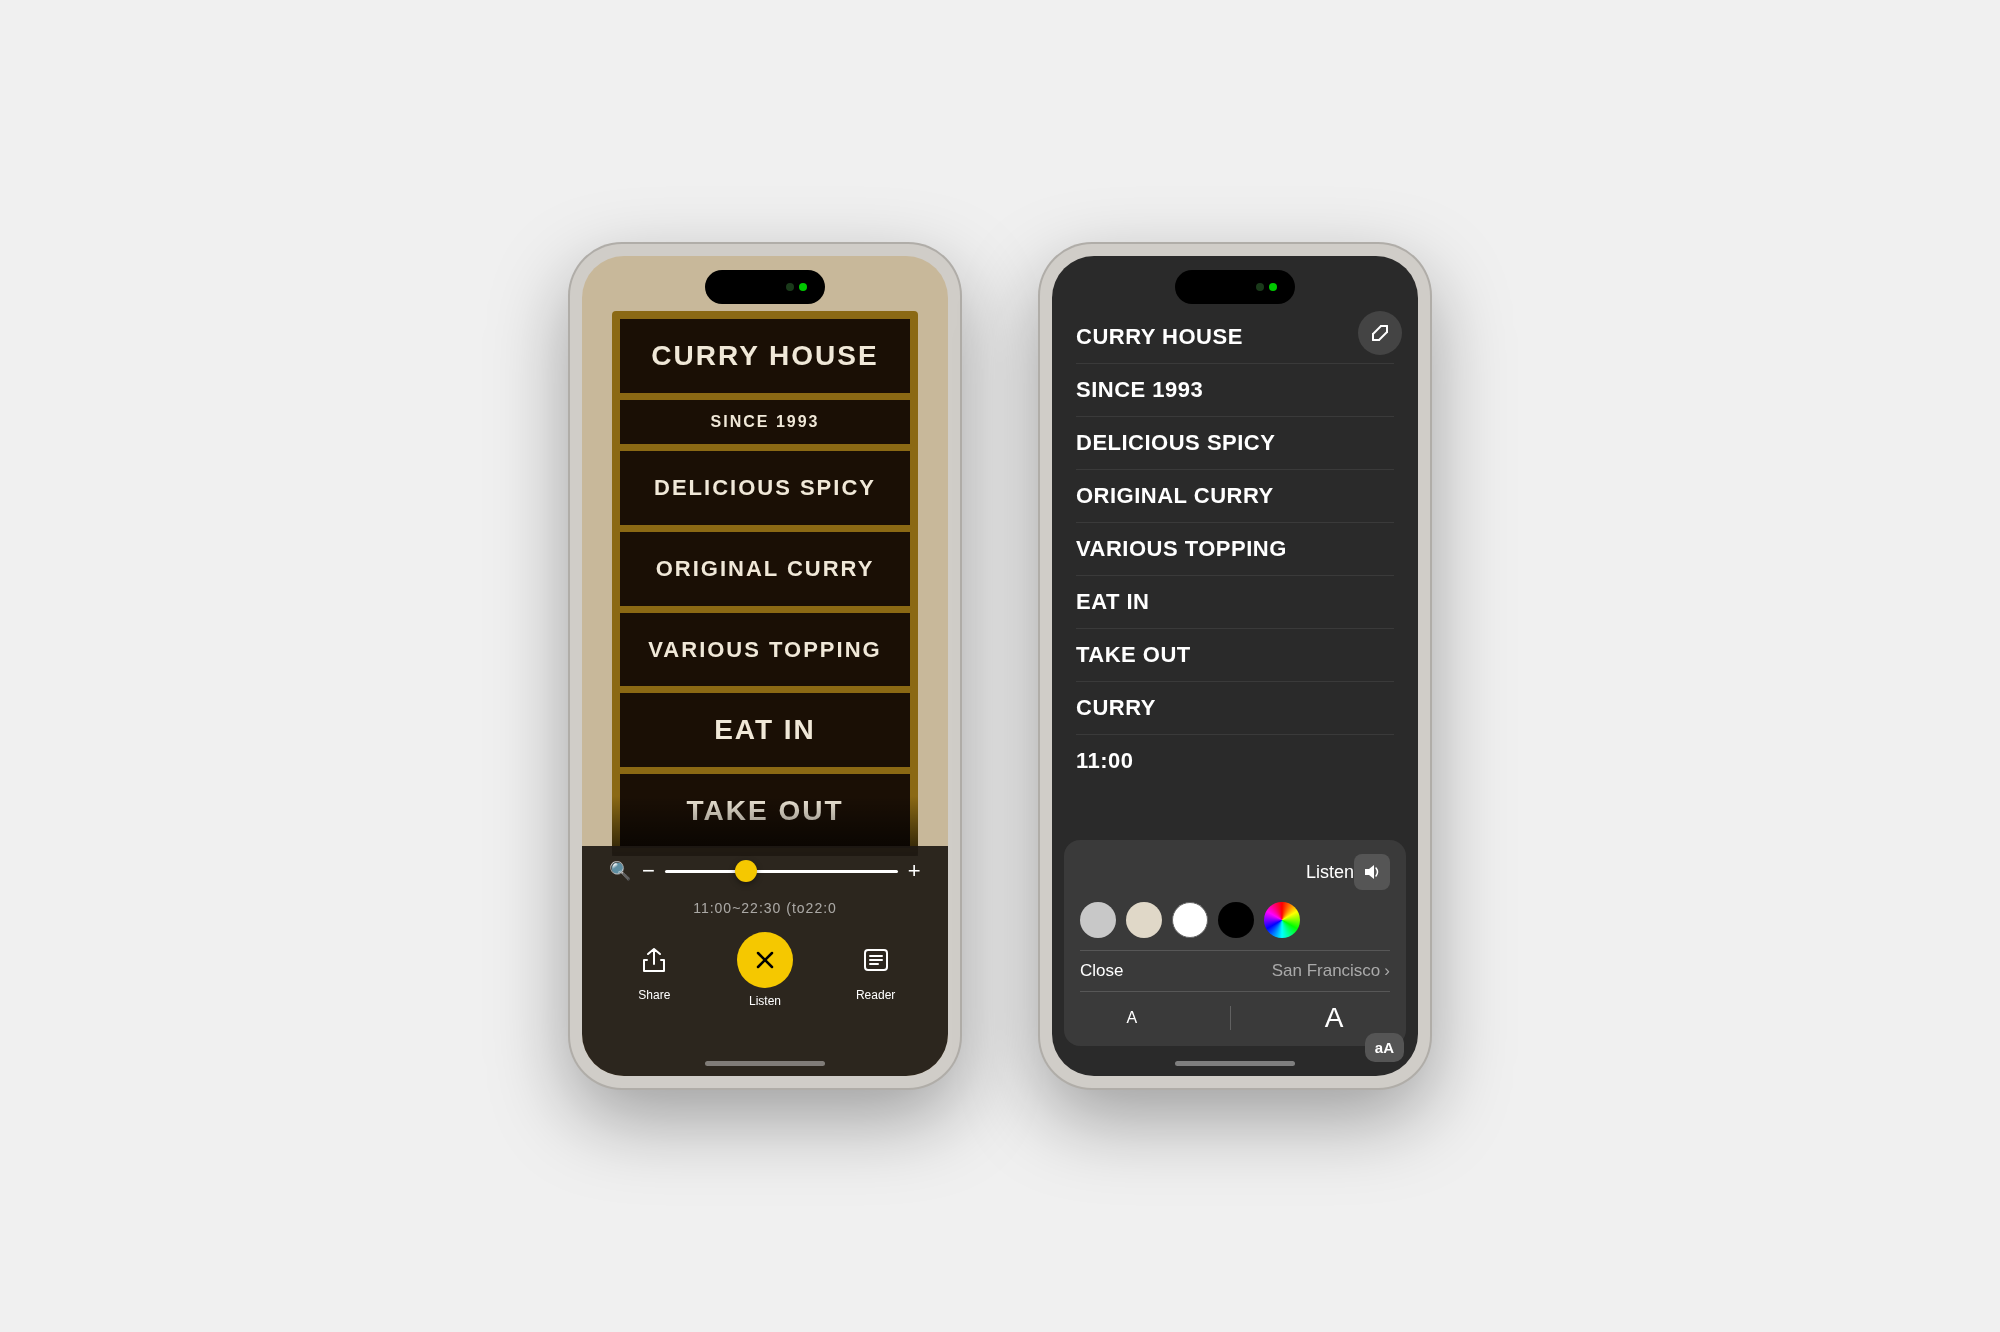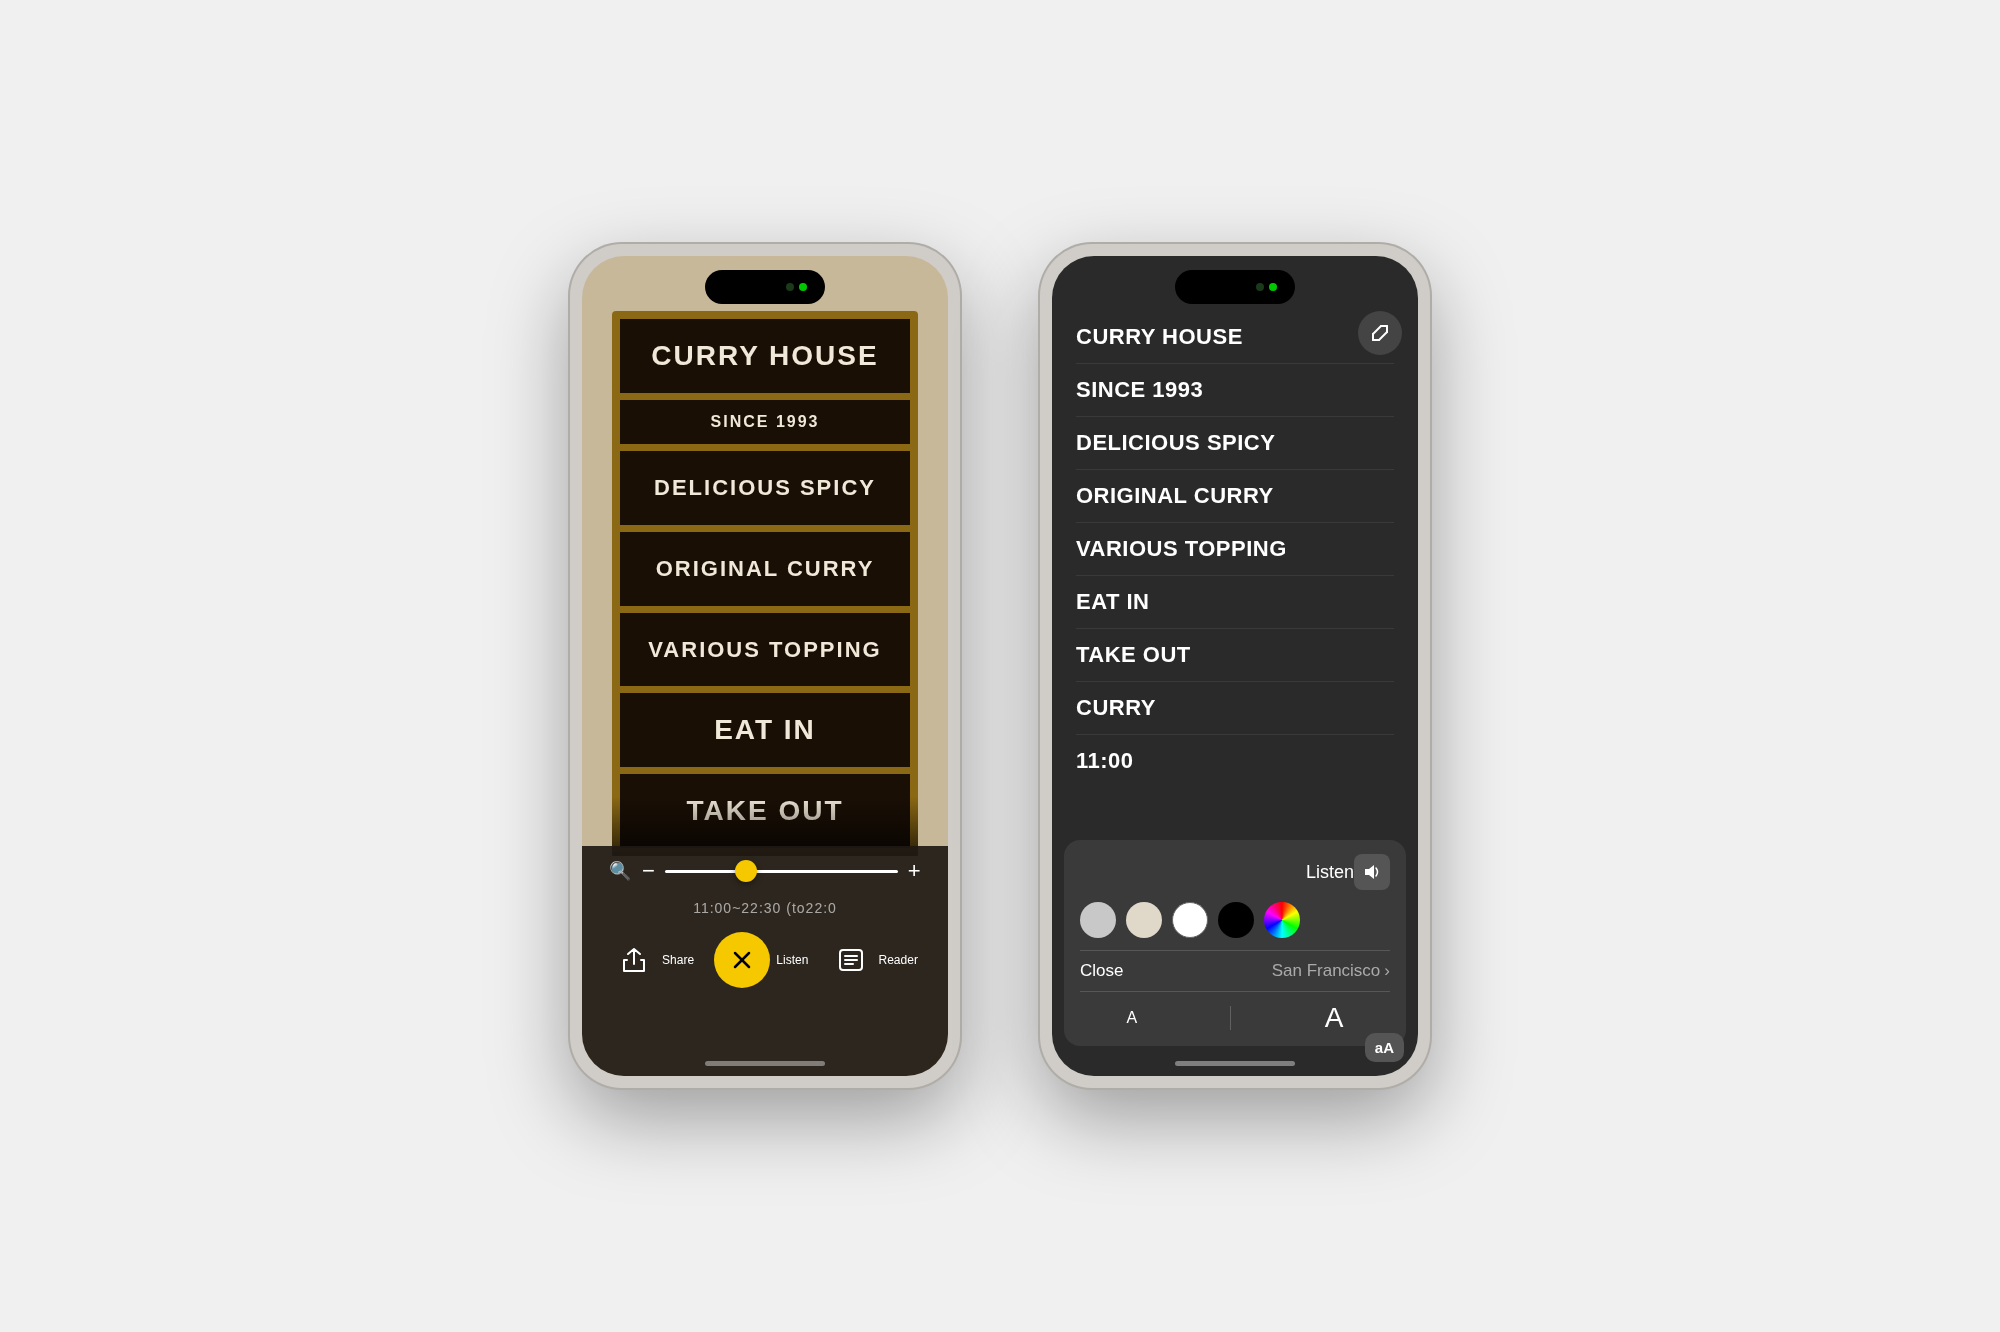--- a/index.html
+++ b/index.html
@@ -160,21 +160,21 @@
     .bottom-buttons {
       display: flex;
       width: 100%;
       justify-content: space-around;
       align-items: center;
       margin-top: 16px;
       padding: 0 20px;
     }
     .bottom-btn {
       display: flex;
-      flex-direction: row;
+      flex-direction: column;
       align-items: center;
       gap: 6px;
     }
     .bottom-btn-icon {
       width: 44px; height: 44px;
       border-radius: 10px;
       display: flex;
       align-items: center;
       justify-content: center;
     }

